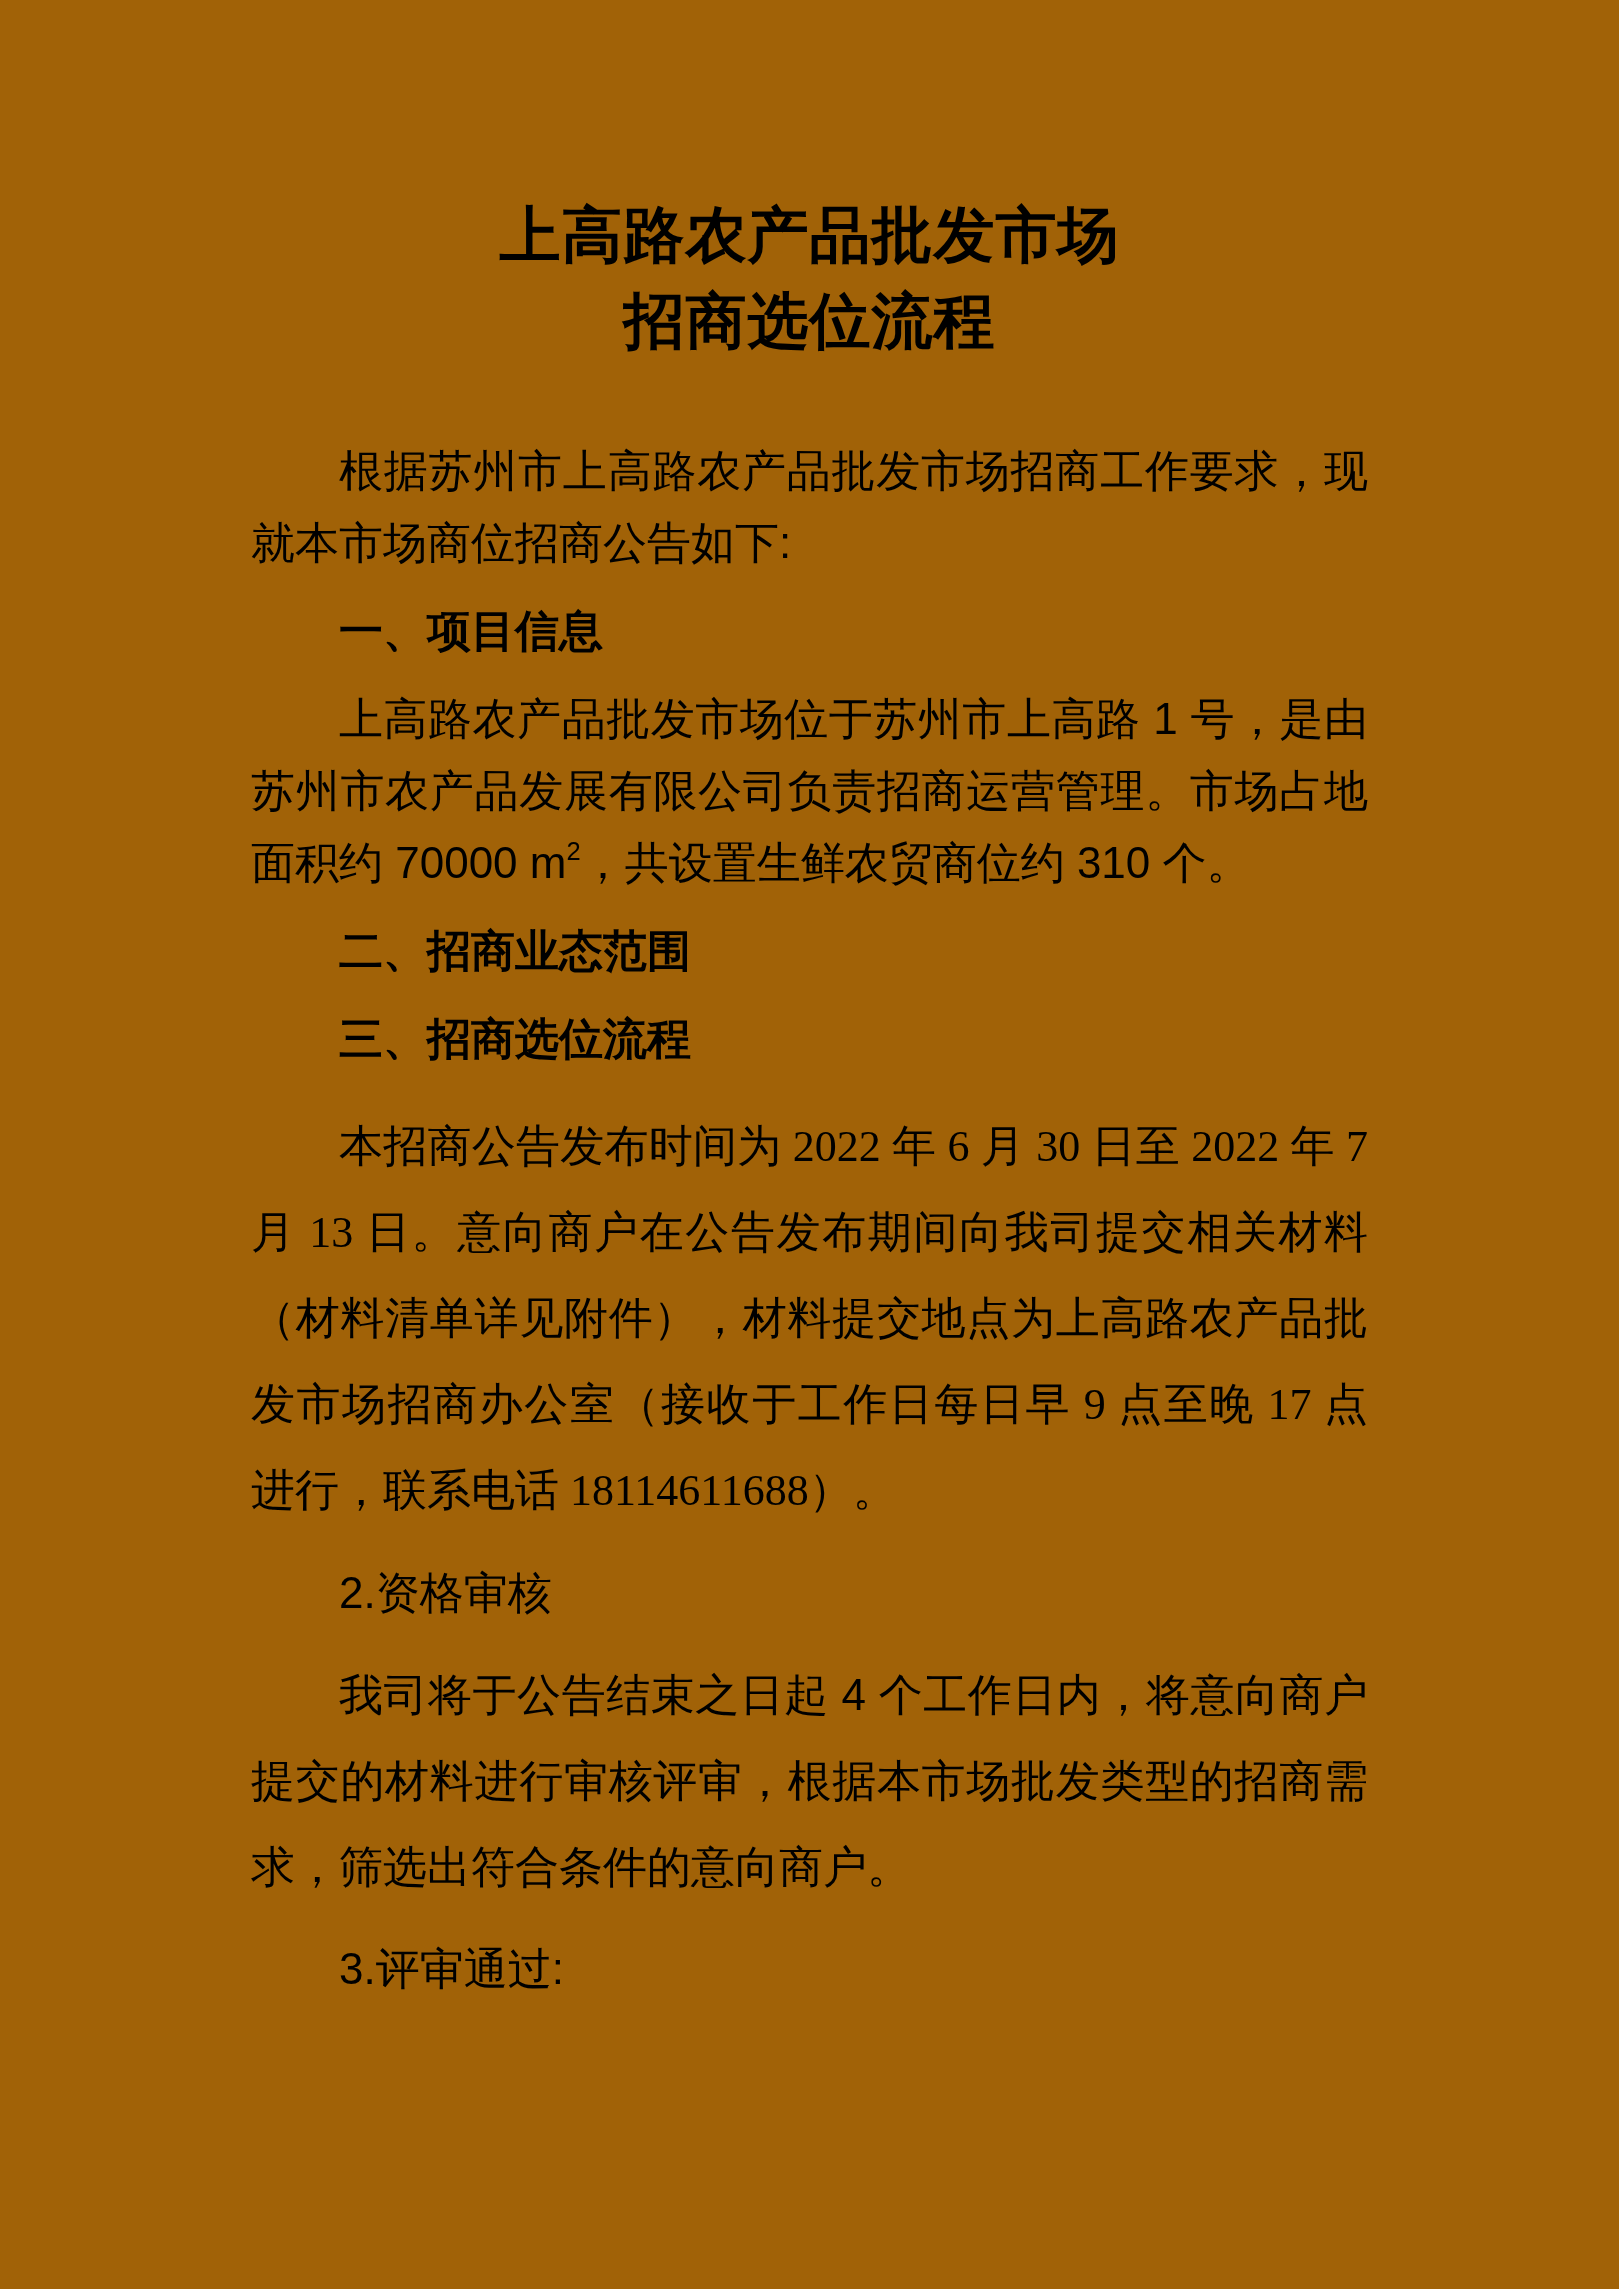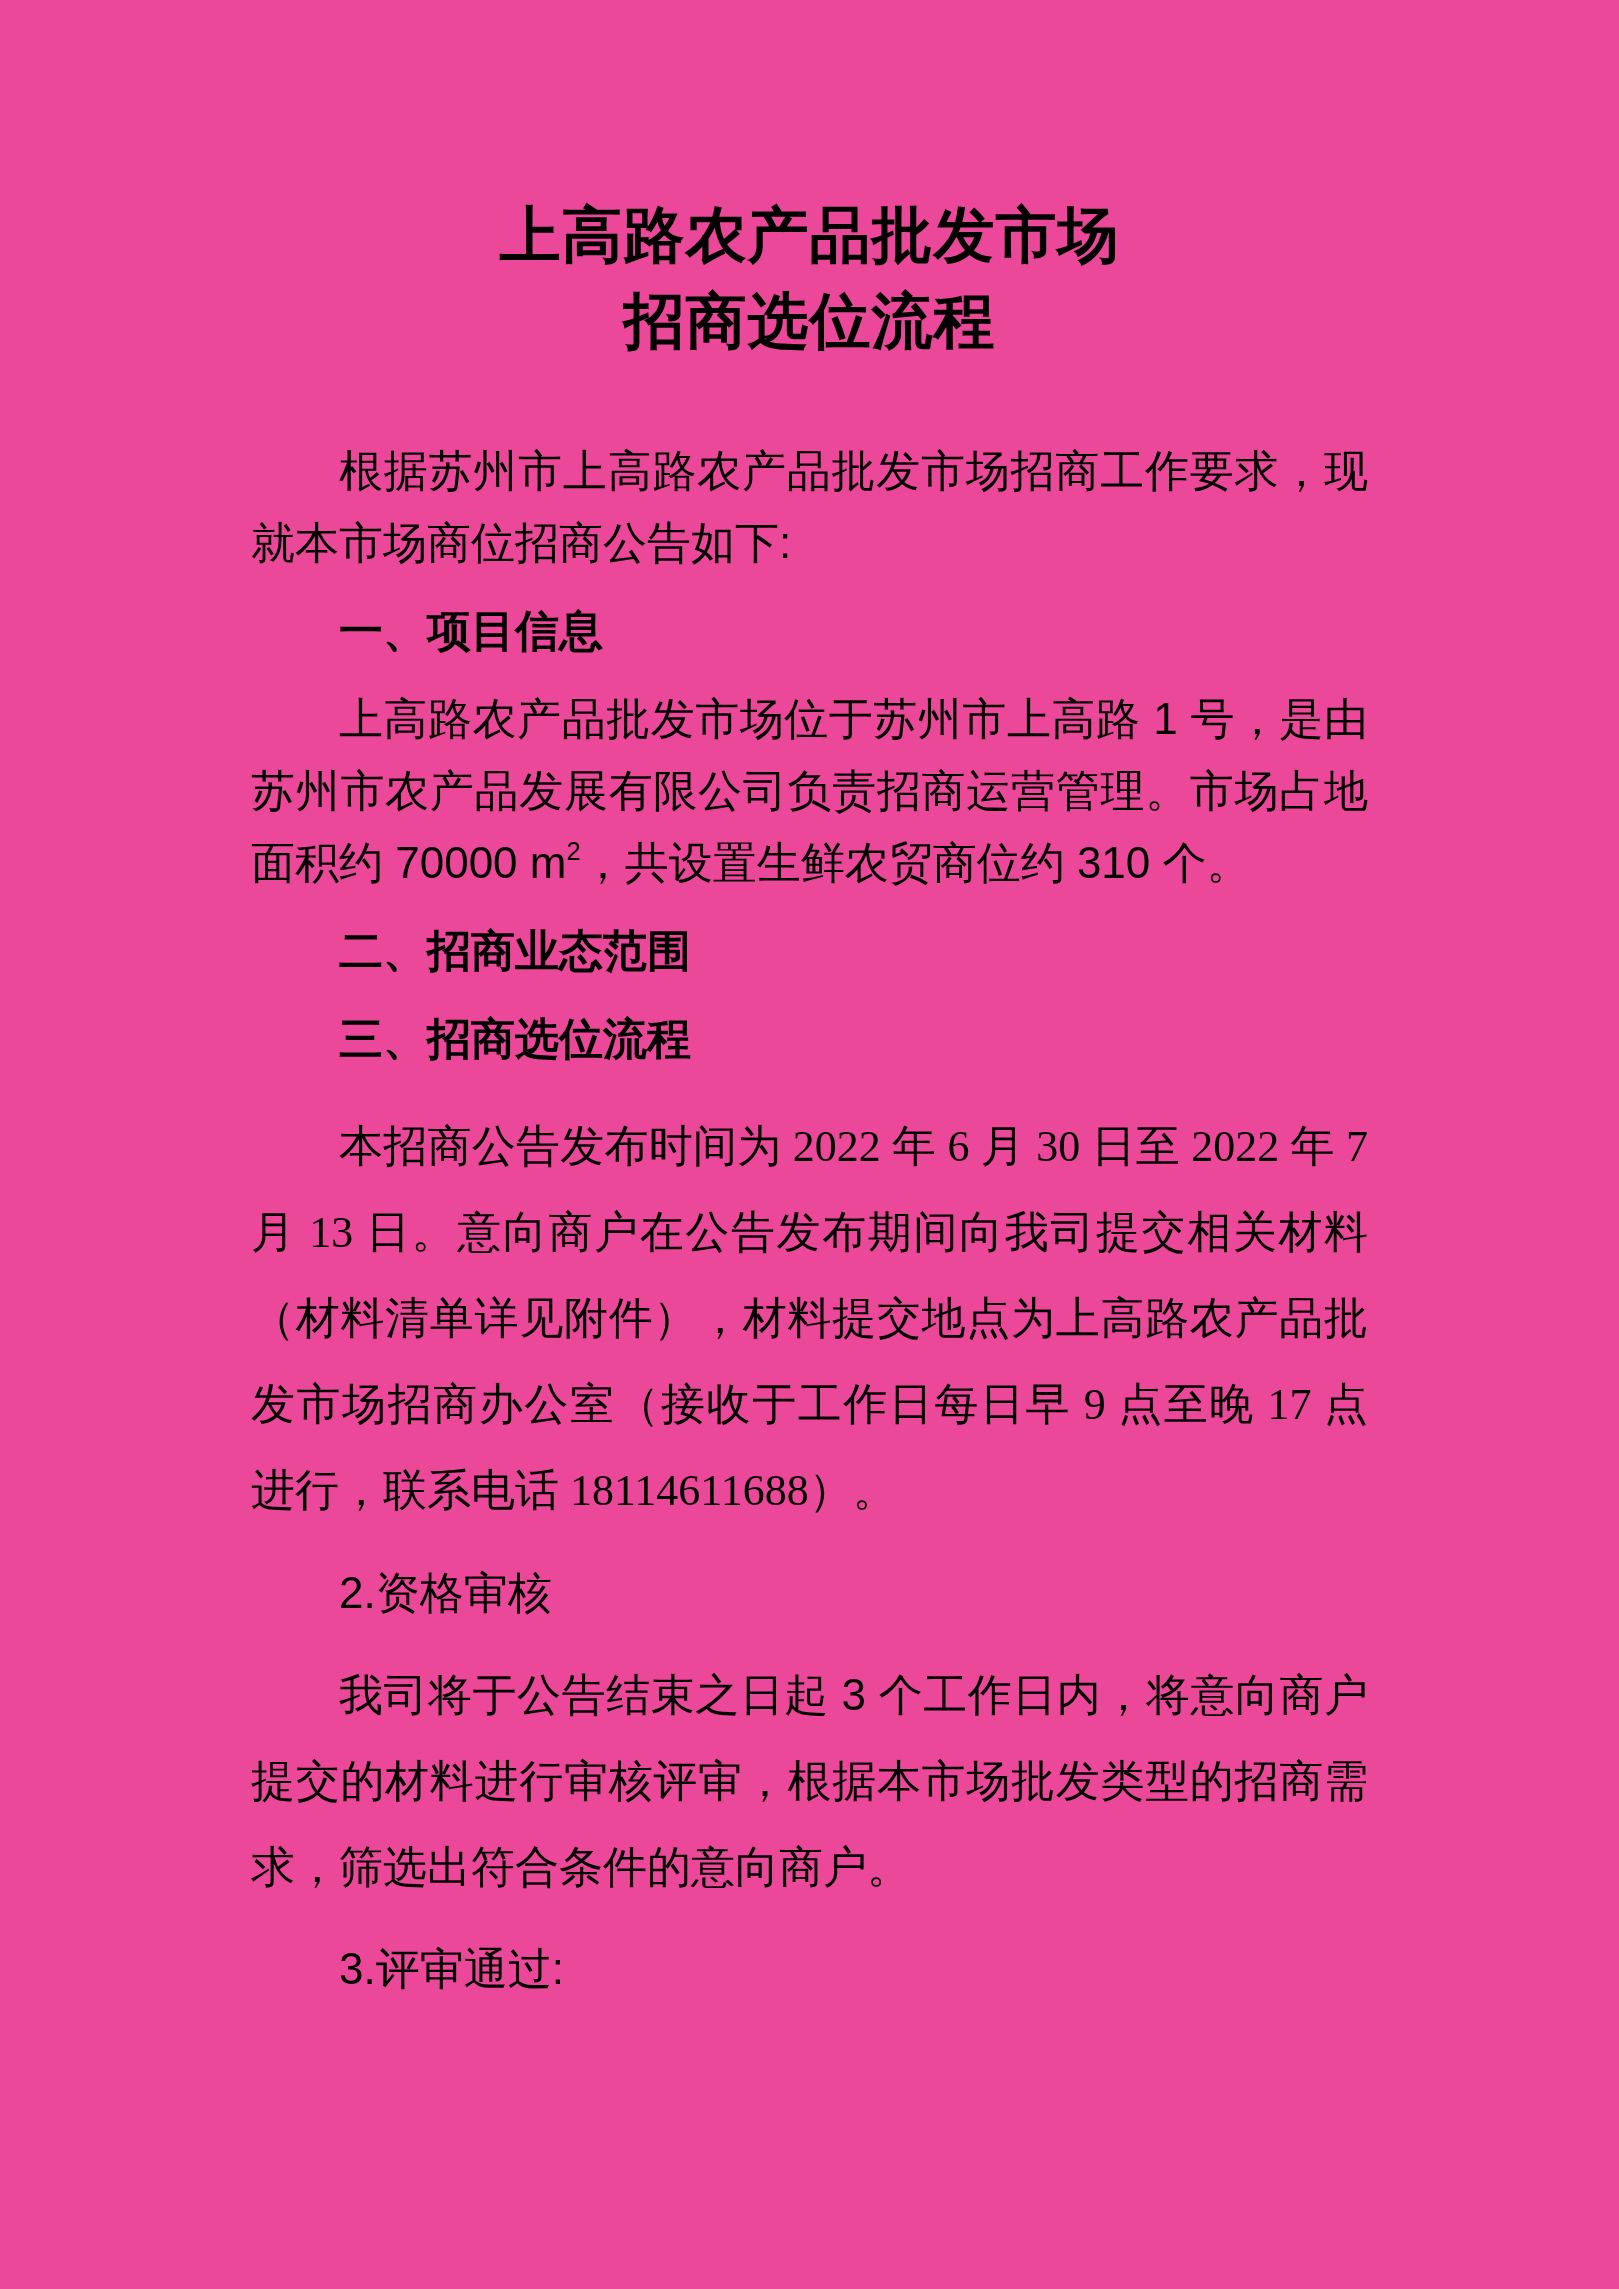--- a/index.html
+++ b/index.html
@@ -4,21 +4,21 @@
 <style>
   html, body {
     margin: 0;
     padding: 0;
     background: #ffffff;
   }
   .page {
     position: relative;
     width: 1619px;
     height: 2290px;
-    background: #ec4899;
+    background: #a16207;
     overflow: hidden;
     font-family: "Liberation Sans", "DejaVu Sans", sans-serif;
     color: #000000;
   }
   .content {
     position: absolute;
     left: 235px;
     top: 192px;
     width: 1149px;
   }
@@ -70,19 +70,19 @@
     <p class="para lh-a indent bold">二、招商业态范围</p>
 
 
     <p class="para lh-a indent bold">三、招商选位流程</p>
 
 
     <p class="para lh-b indent step1-body">本招商公告发布时间为 2022 年 6 月 30 日至 2022 年 7 月 13 日。意向商户在公告发布期间向我司提交相关材料（材料清单详见附件），材料提交地点为上高路农产品批发市场招商办公室（接收于工作日每日早 9 点至晚 17 点进行，联系电话 18114611688）。</p>
 
     <p class="para lh-b indent">2.资格审核</p>
 
-    <p class="para lh-b indent">我司将于公告结束之日起 3 个工作日内，将意向商户提交的材料进行审核评审，根据本市场批发类型的招商需求，筛选出符合条件的意向商户。</p>
+    <p class="para lh-b indent">我司将于公告结束之日起 4 个工作日内，将意向商户提交的材料进行审核评审，根据本市场批发类型的招商需求，筛选出符合条件的意向商户。</p>
 
     <p class="para lh-b indent">3.评审通过:</p>
 
   </div>
 </div>
 
 
 </body></html>

